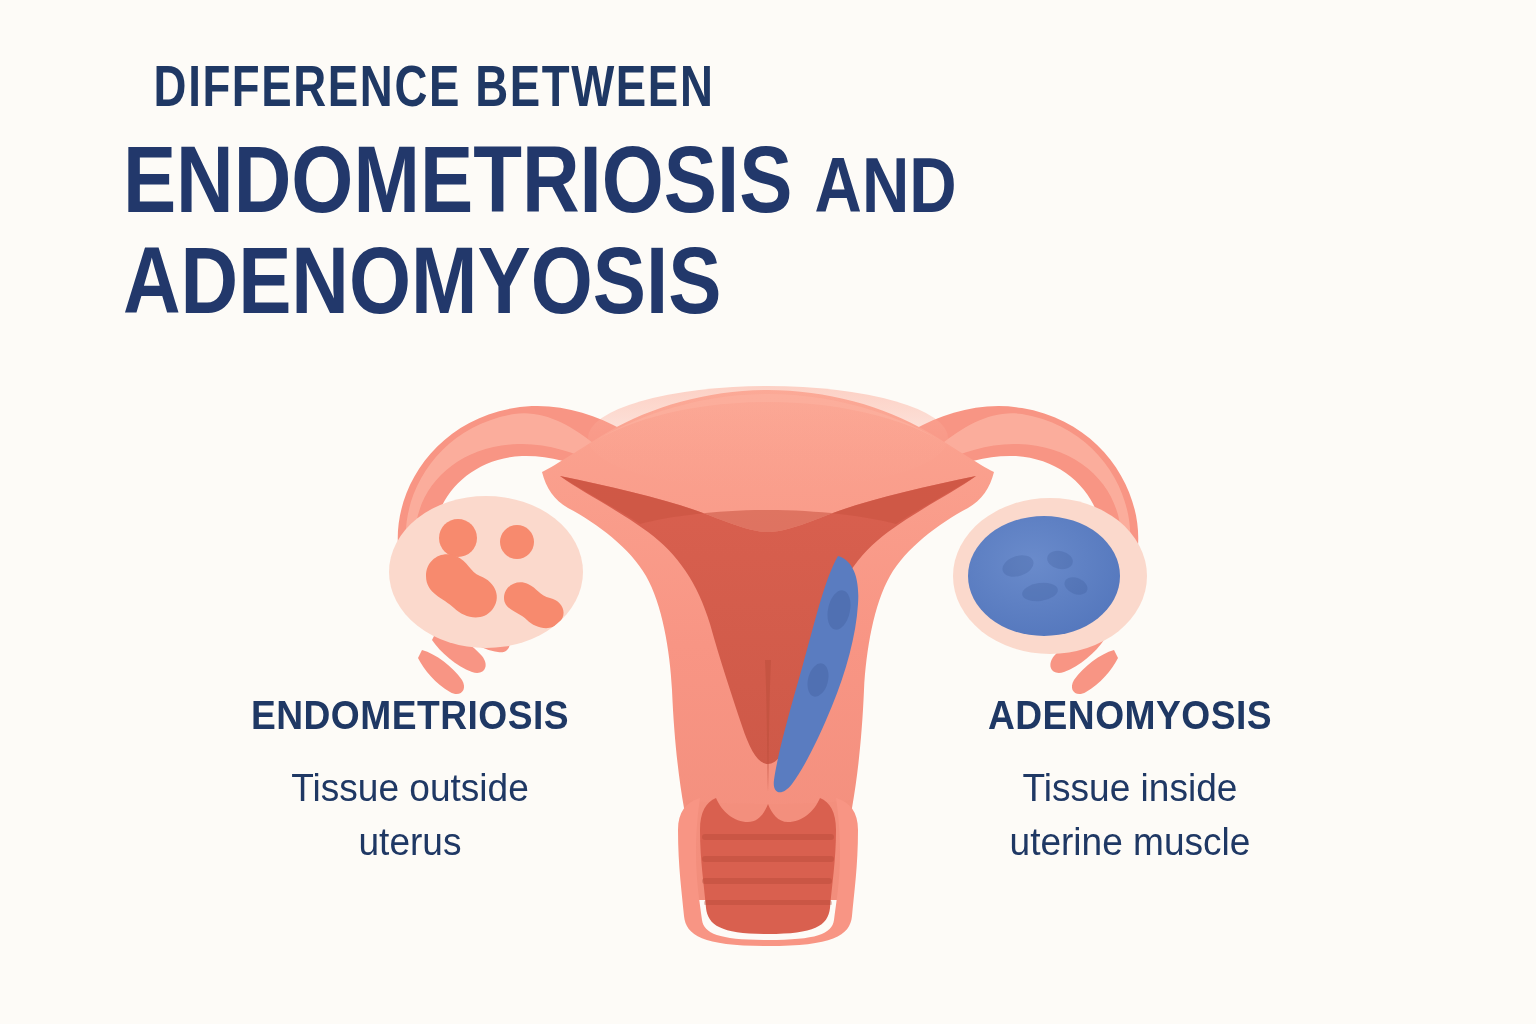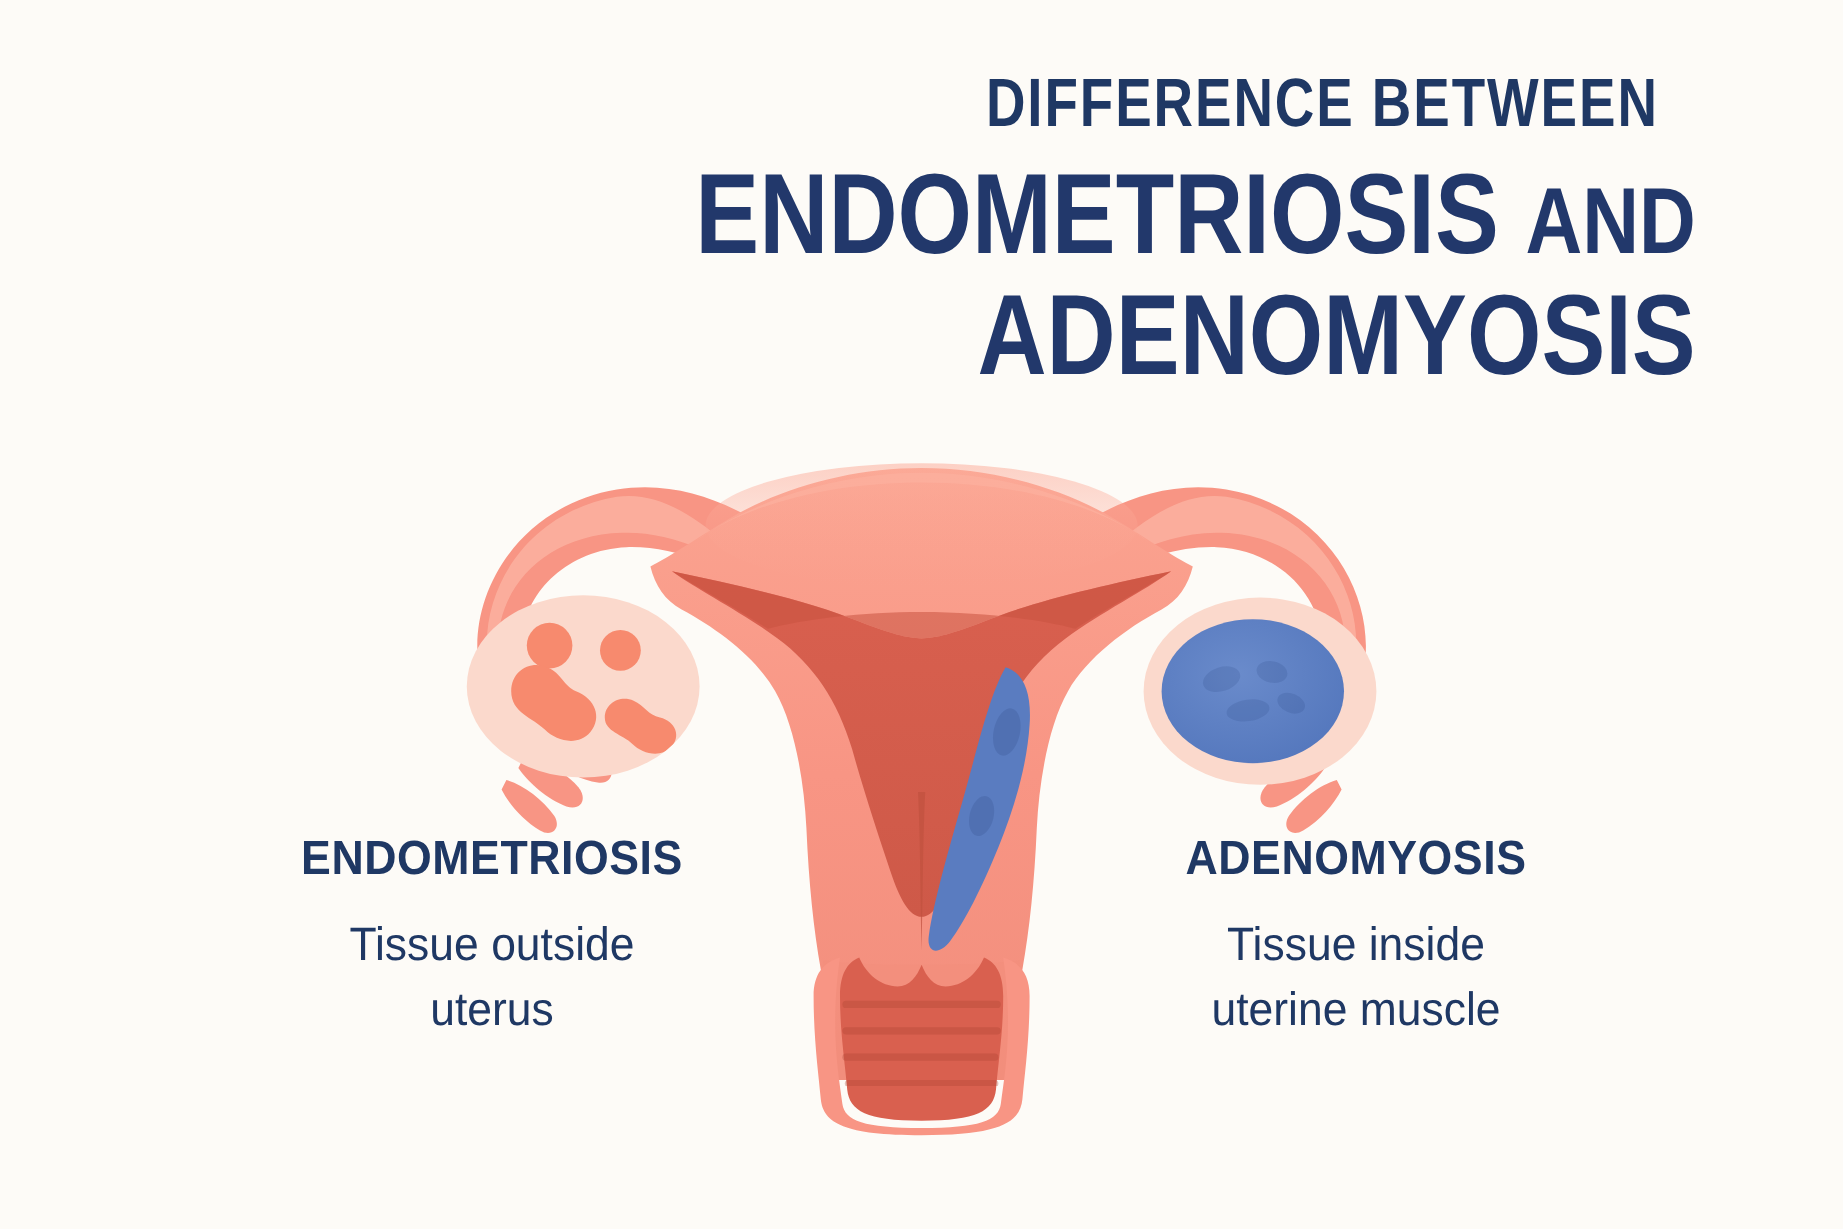--- a/index.html
+++ b/index.html
@@ -15,21 +15,21 @@
     overflow: hidden;
     font-family: "Liberation Sans", sans-serif;
   }
 
   
   .title-block {
     position: absolute;
     left: 0;
     top: 58px;
     width: 1536px;
-    text-align: right;
+    text-align: left;
   }
   .title-kicker {
     color: #1F3864;
     font-weight: bold;
     font-size: 57px;
     letter-spacing: 2px;
     line-height: 1.0;
     transform: scaleX(0.80);
     transform-origin: center top;
     margin: 0 0 14px 0;

